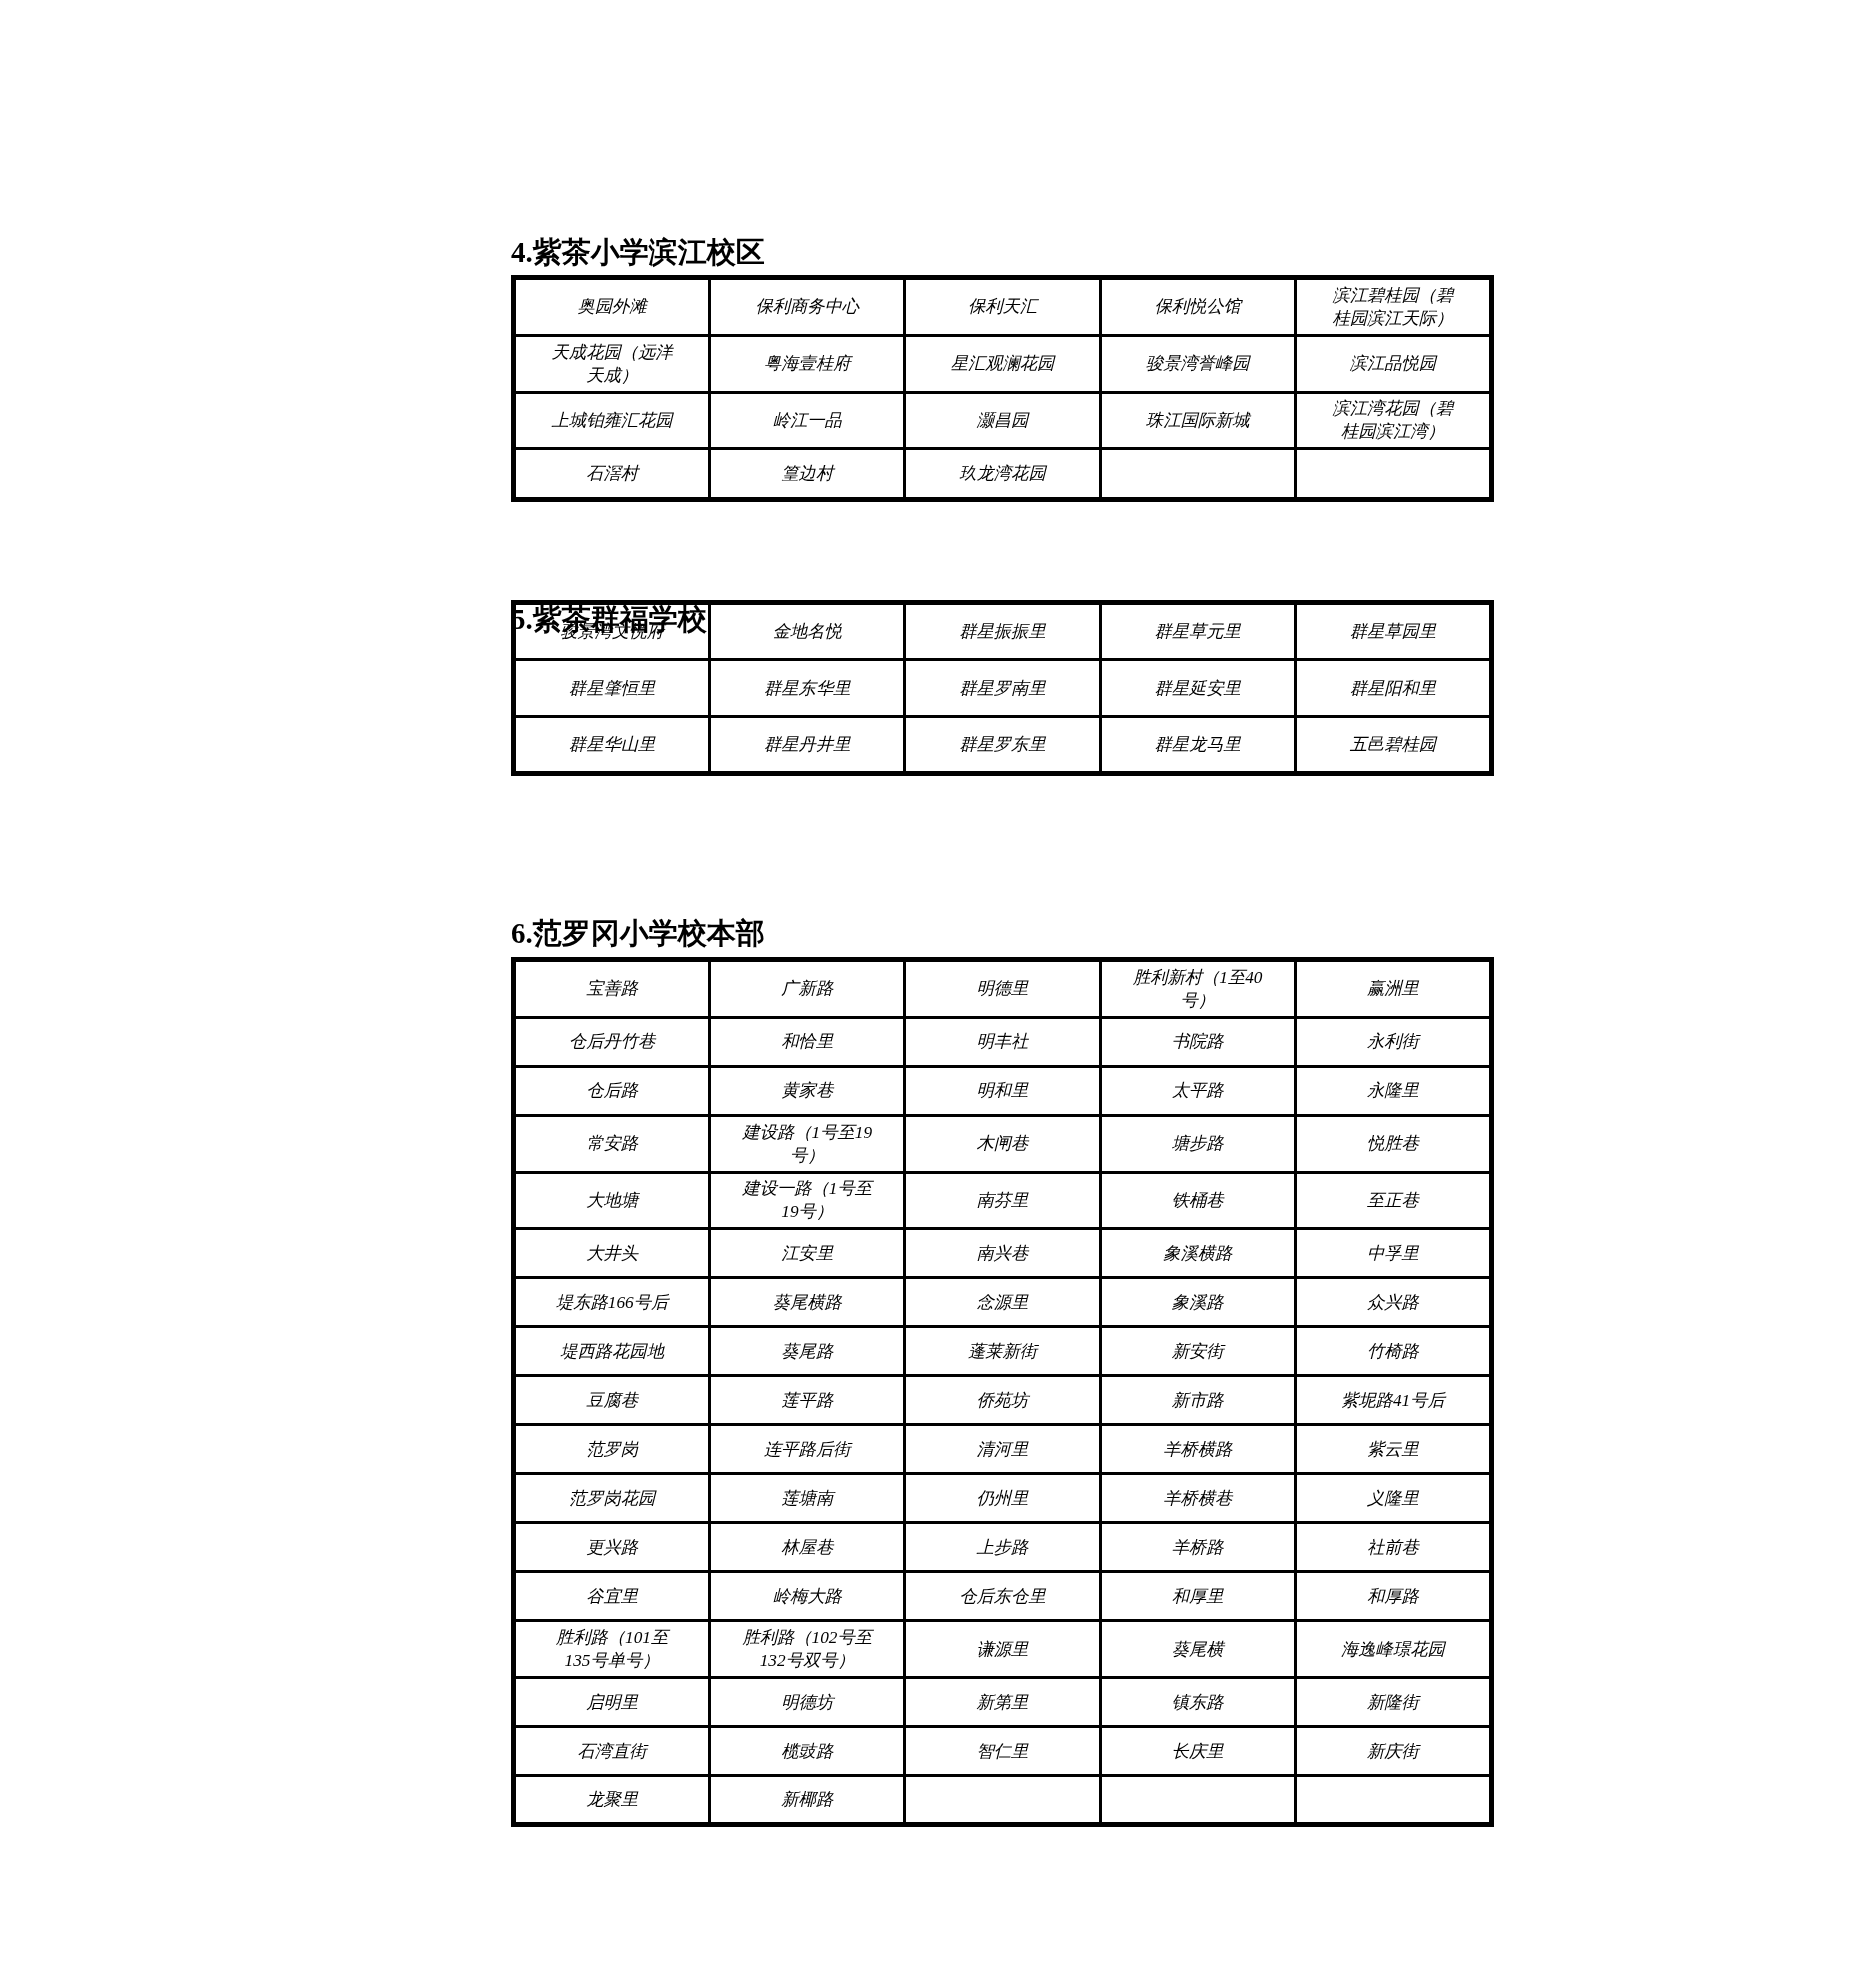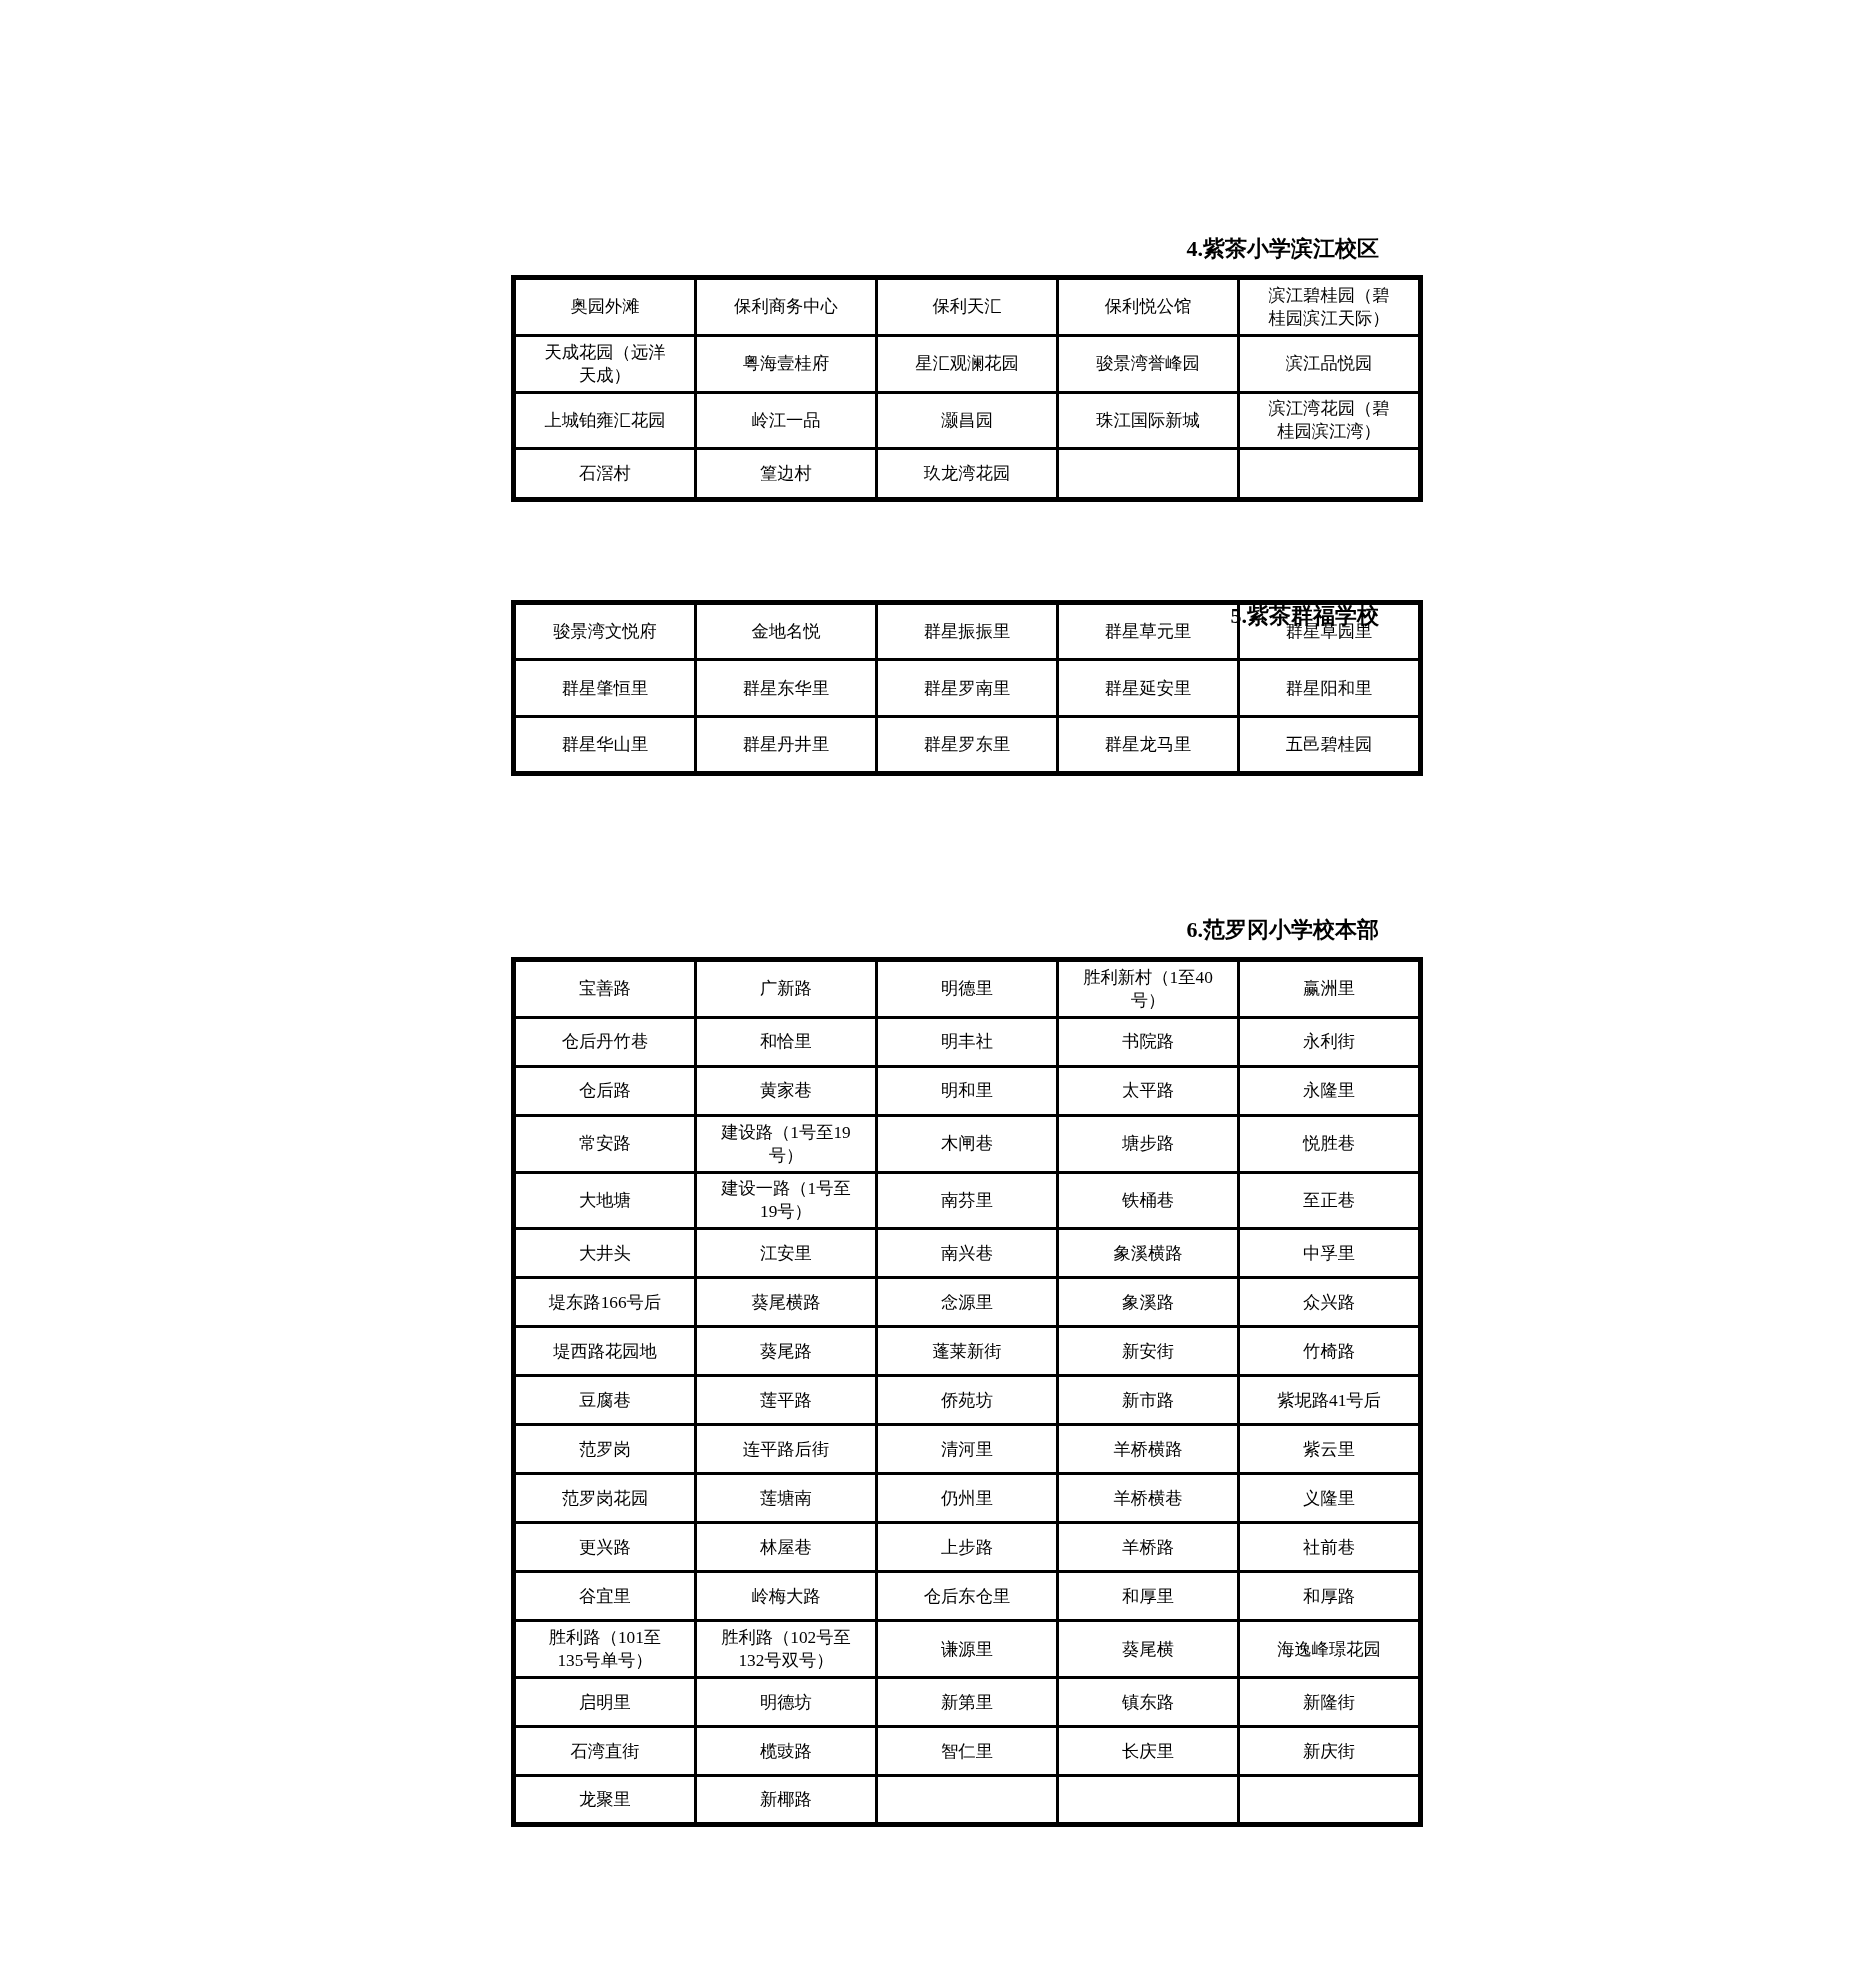--- a/index.html
+++ b/index.html
@@ -8,36 +8,37 @@
     width: 1872px;
     height: 2646px;
     background: #ffffff;
     font-family: "Liberation Serif", "DejaVu Serif", serif;
     color: #000000;
   }
   .sec-title {
     position: absolute;
     left: 511px;
     width: 868px;
-    text-align: right;
-    font-size: 22px;
+    text-align: left;
+    font-size: 29px;
     font-weight: bold;
     line-height: 1.1;
     white-space: nowrap;
   }
   #title-1 { top: 237px; }
   #title-2 { top: 604px; }
   #title-3 { top: 918px; }
   table.district {
     position: absolute;
     left: 511px;
-    width: 912px;
+    width: 983px;
     border-collapse: collapse;
     table-layout: fixed;
     border: 5.5px solid #000000;
+    font-style: italic;
   }
   #table-1 { top: 275px; }
   #table-2 { top: 600px; }
   #table-3 { top: 957px; }
   table.district td {
     border: 3.9px solid #000000;
     width: 20%;
     text-align: center;
     vertical-align: middle;
     font-size: 17.3px;

